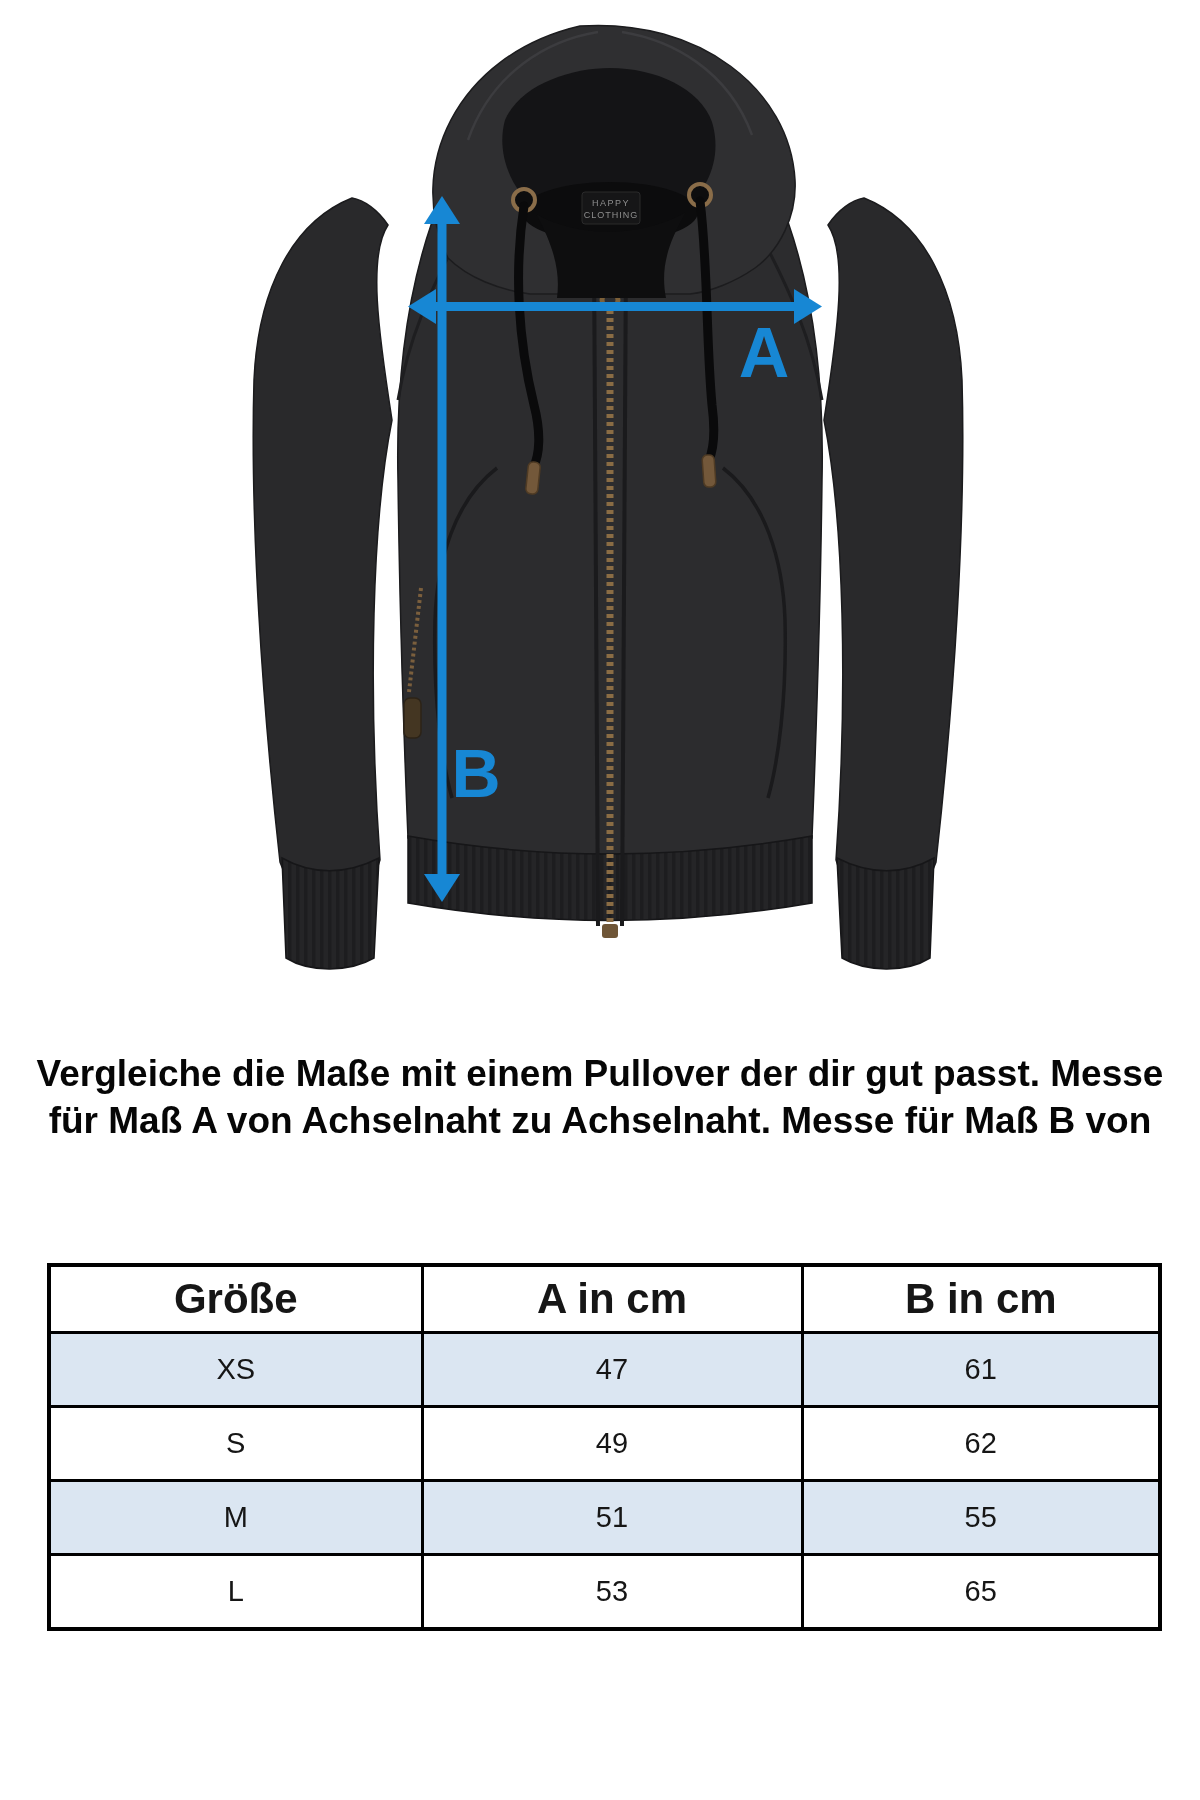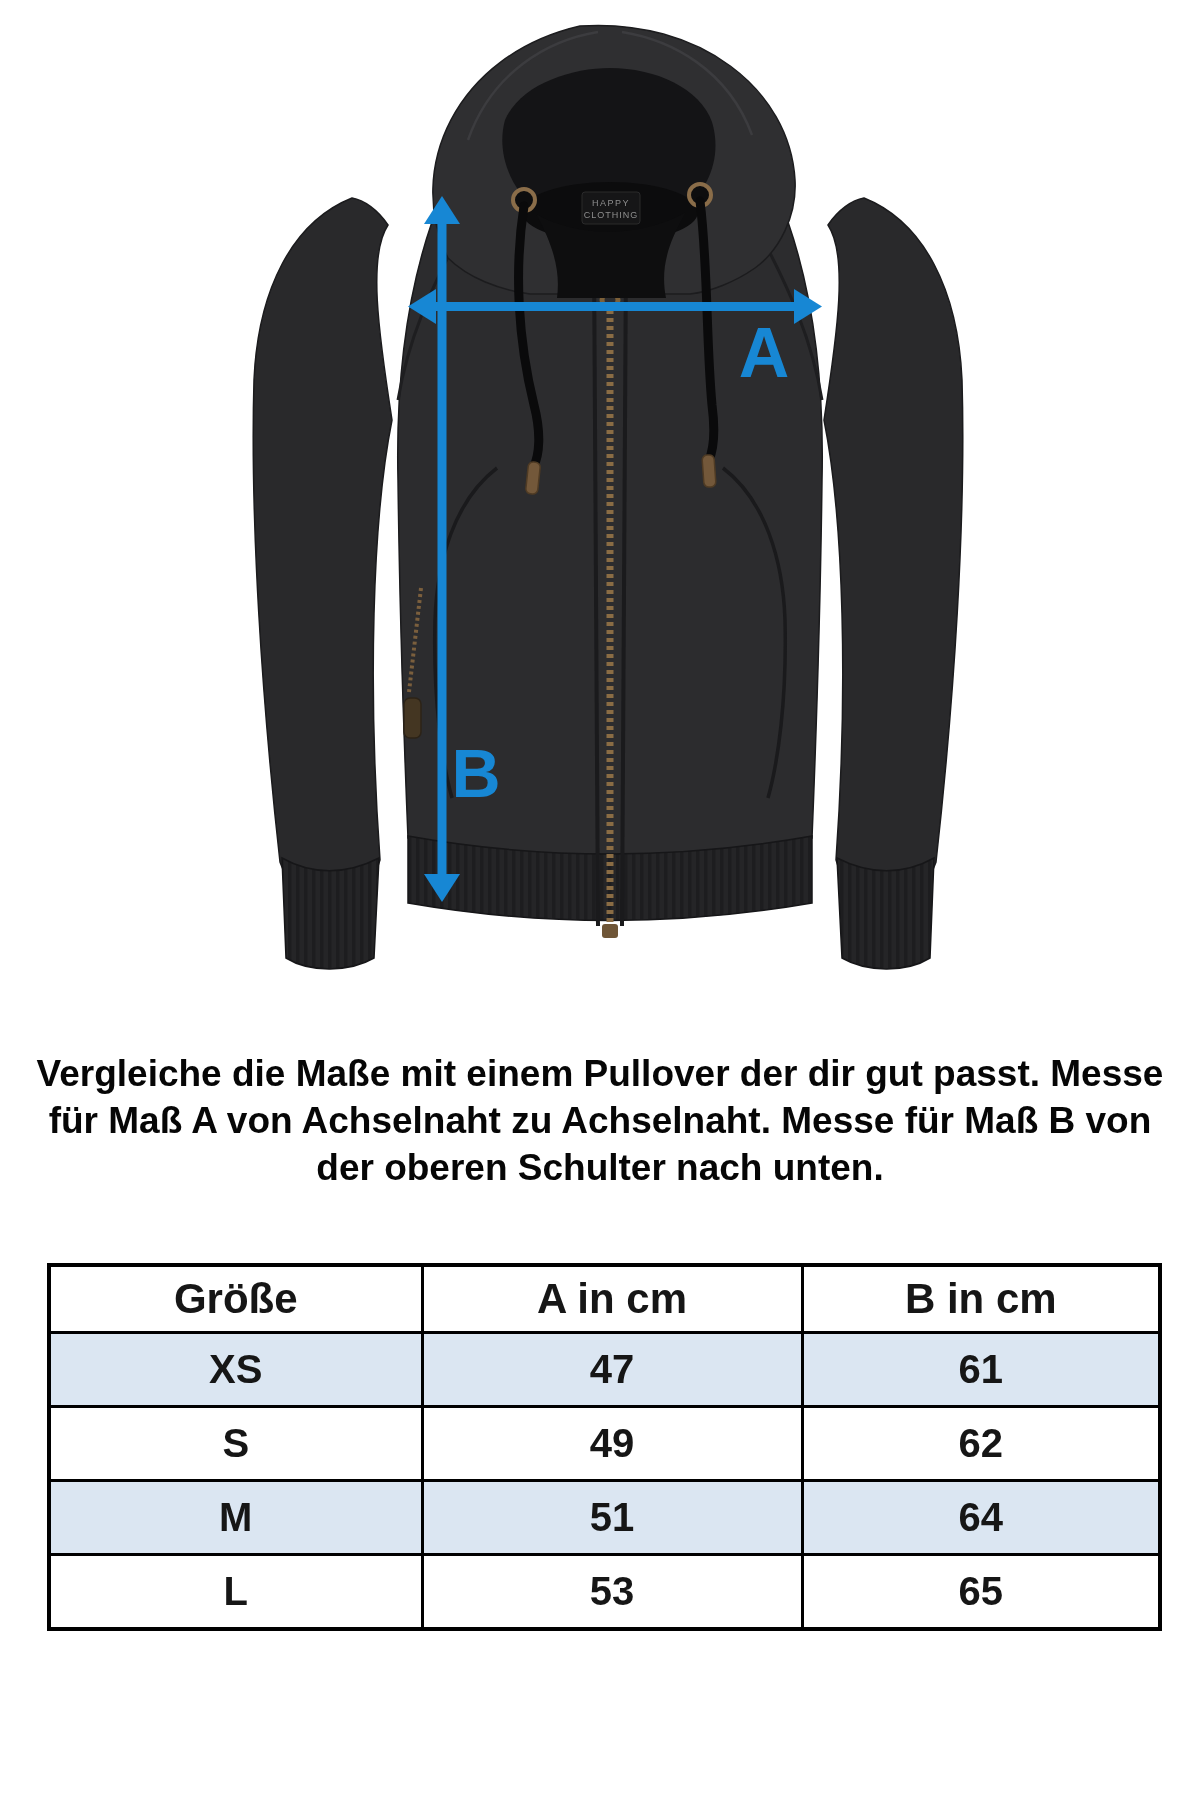--- a/index.html
+++ b/index.html
@@ -31,21 +31,21 @@
   table.size-table col.c2{width:380px;}
   table.size-table col.c3{width:358px;}
   table.size-table th, table.size-table td{
     border:3px solid #000000;
     text-align:center;vertical-align:middle;
     color:#161616;
     padding:0;
   }
   table.size-table{border:4px solid #000000;}
   table.size-table th{height:64px;font-size:42px;font-weight:bold;}
-  table.size-table td{height:71px;font-size:40px;font-weight:bold;}
+  table.size-table td{height:71px;font-size:29px;font-weight:normal;}
   tbody tr:nth-child(odd) td{background:#dbe6f2;}
   tbody tr:nth-child(even) td{background:#ffffff;}
 </style>
 </head>
 <body>
 
 <div class="page">
 
   <div class="hero">
     <svg viewBox="0 0 1200 1040" aria-hidden="true">
@@ -137,21 +137,20 @@
         </g>
         <text x="764" y="377" text-anchor="middle" font-size="70" font-weight="bold" font-family="Liberation Sans, sans-serif" fill="#1787d4">A</text>
         <text x="476" y="797" text-anchor="middle" font-size="68" font-weight="bold" font-family="Liberation Sans, sans-serif" fill="#1787d4">B</text>
       </g>
     </svg>
   </div>
 
   <div class="instructions">
     <div>Vergleiche die Maße mit einem Pullover der dir gut passt. Messe</div>
     <div>für Maß A von Achselnaht zu Achselnaht. Messe für Maß B von</div>
-    <div>der oberen Schulter nach unten.</div>
   </div>
 
   <table class="size-table">
     <colgroup>
         <col class="c1">
         <col class="c2">
         <col class="c3">
       </colgroup>
     <thead>
       <tr>
@@ -167,21 +166,21 @@
         <td>61</td>
       </tr>
       <tr>
         <td>S</td>
         <td>49</td>
         <td>62</td>
       </tr>
       <tr>
         <td>M</td>
         <td>51</td>
-        <td>64</td>
+        <td>55</td>
       </tr>
       <tr>
         <td>L</td>
         <td>53</td>
         <td>65</td>
       </tr>
     </tbody>
   </table>
 
 </div>

